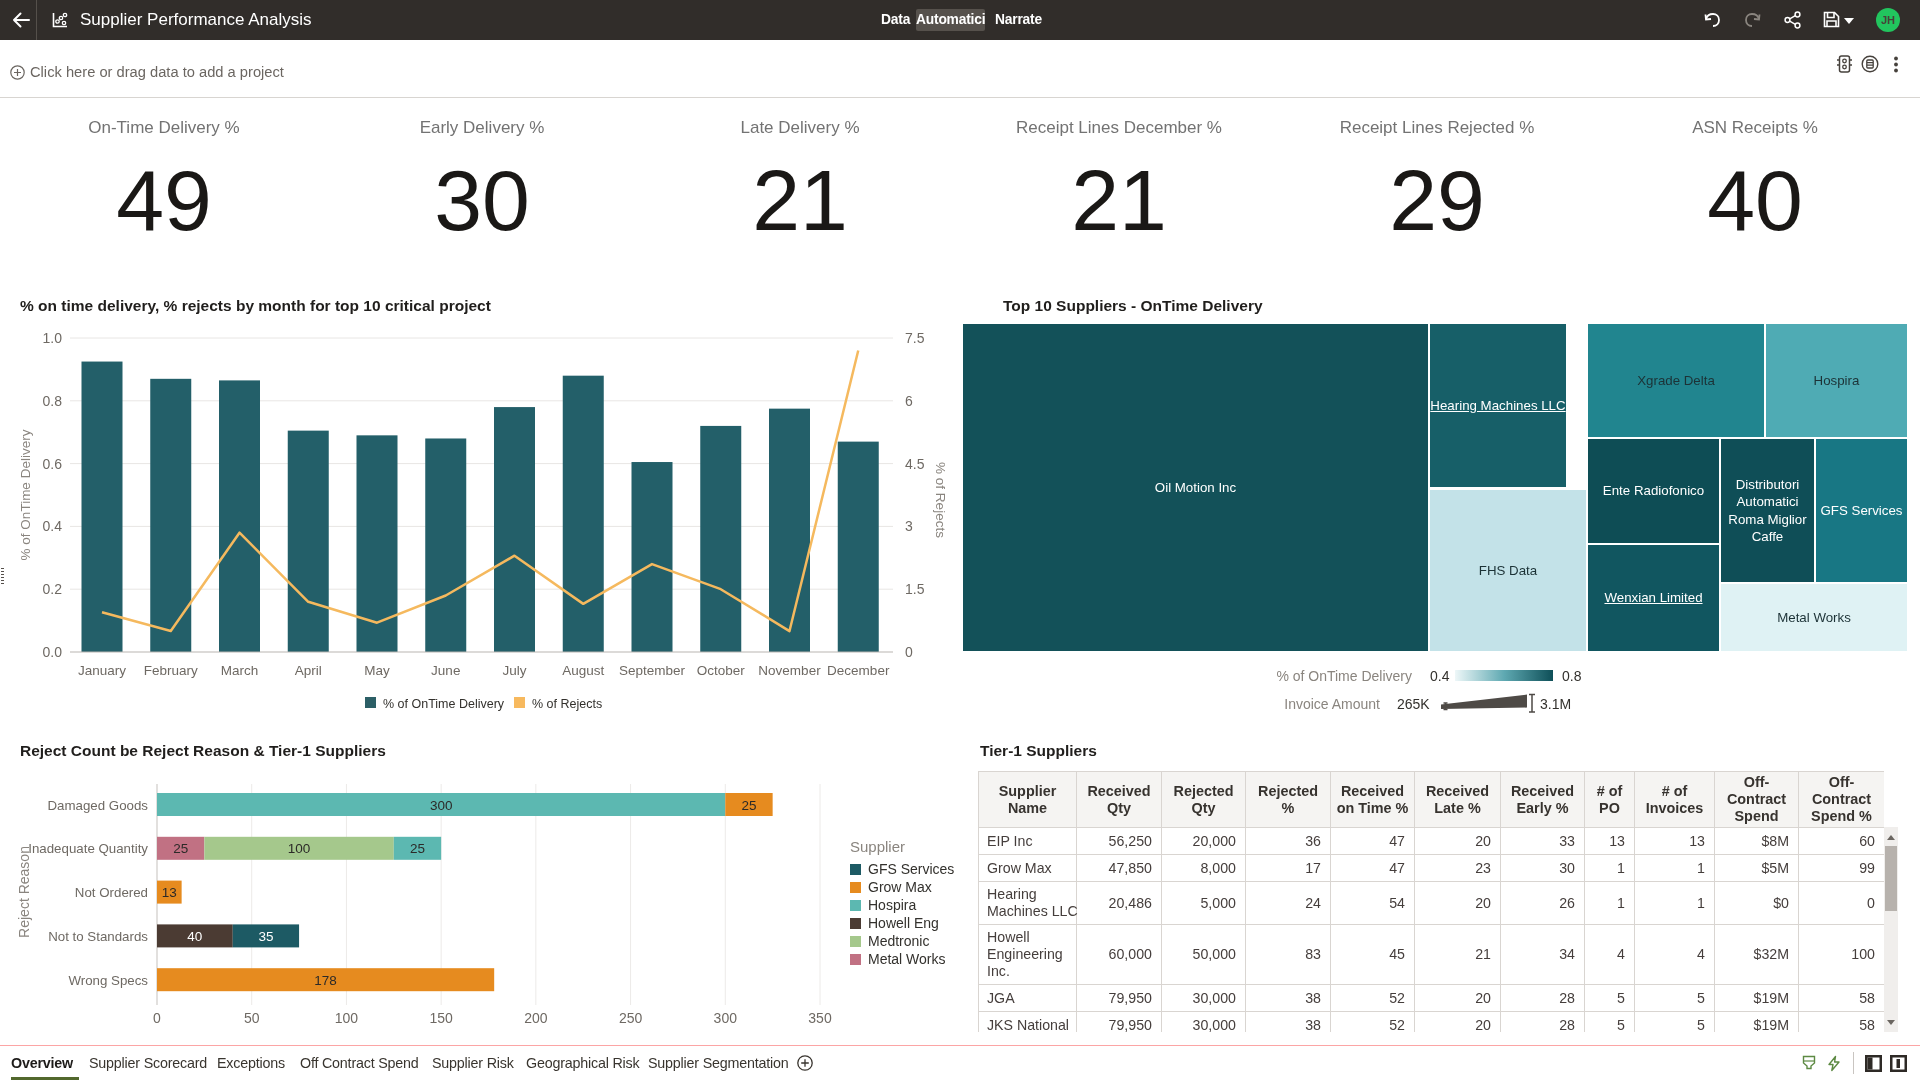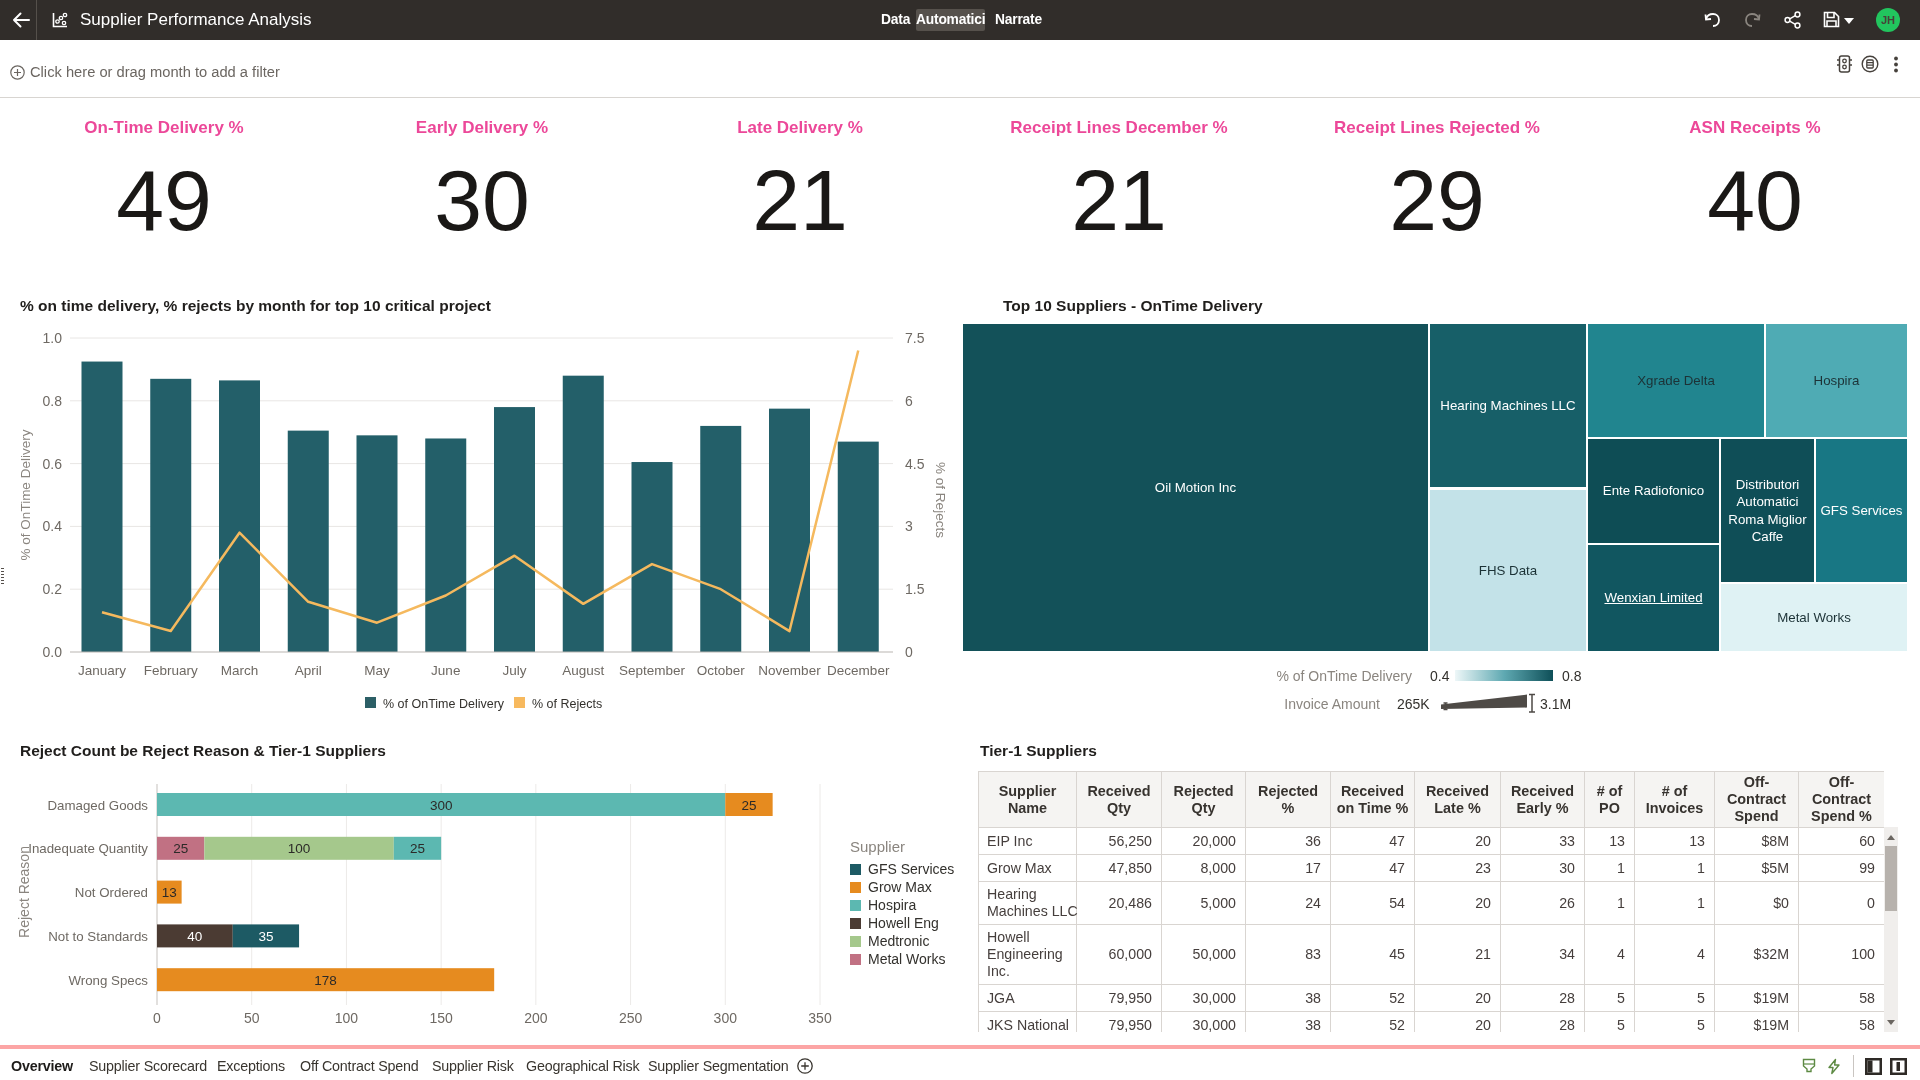--- a/index.html
+++ b/index.html
@@ -14,21 +14,21 @@
   #title { position:absolute; left:80px; top:0; height:40px; line-height:40px; color:#fff; font-size:17px; }
   .navtab { position:absolute; top:0; height:40px; line-height:40px; color:#fff; font-size:13.8px; font-weight:700; letter-spacing:-0.2px; }
   #viz-pill { position:absolute; left:916px; top:9px; width:69px; height:22px; background:#56514c; border-radius:2px;
     color:#fff; font-size:13.8px; font-weight:700; text-align:center; line-height:22px; letter-spacing:-0.2px; }
 
   
   #filterbar { position:absolute; left:0; top:40px; width:1920px; height:58px; background:#fff; border-bottom:1px solid #d8d5d1; }
   #filtertext { position:absolute; left:30px; top:3px; height:58px; line-height:58px; color:#6b6661; font-size:14.7px; }
 
   
-  .kpi-title { position:absolute; top:118px; width:318px; text-align:center; font-size:17px; font-weight:700; color:#ec4899; }
+  .kpi-title { position:absolute; top:118px; width:318px; text-align:center; font-size:17px; font-weight:400; color:#737373; }
   .kpi-num { position:absolute; top:151px; width:318px; text-align:center; font-size:86px; font-weight:400; color:#1a1816; }
 
   
   .ptitle { position:absolute; font-size:15.5px; font-weight:700; color:#201e1c; }
 
   
   #treemap { position:absolute; left:963px; top:324px; width:944px; height:327px; }
   .tile { position:absolute; display:flex; align-items:center; justify-content:center; text-align:center;
     font-size:13.3px; line-height:1.3; }
   .tl { color:#ffffff; }
@@ -37,21 +37,21 @@
   
   #tablewrap { position:absolute; left:978px; top:771px; width:906px; height:261px; overflow:hidden; }
   table { border-collapse:collapse; table-layout:fixed; width:906px; font-size:14.2px; color:#453e3c; }
   th { background:#f5f4f2; font-weight:700; color:#37332f; text-align:center; vertical-align:middle;
        border:1px solid #d9d5d1; padding:2px 2px; height:51px; line-height:17px; font-size:14.4px; }
   td { border:1px solid #d9d5d1; padding:4px 9px 4px 8px; vertical-align:middle; line-height:17px; white-space:nowrap; }
   td.num { text-align:right; }
   tr.r1 td { height:27px; }
 
   
-  #tabbar { position:absolute; left:0; top:1045px; width:1920px; height:35px; border-top:4px solid #fca5a5; background:#fff; }
+  #tabbar { position:absolute; left:0; top:1045px; width:1920px; height:35px; border-top:1px solid #fca5a5; background:#fff; }
   .tab { position:absolute; top:0; height:34px; line-height:34px; font-size:14.3px; color:#39352f; letter-spacing:-0.2px; }
 </style>
 </head>
 <body>
 <div id="page">
 
   <div id="topbar">
     <svg class="abs" style="left:10px;top:9px" width="22" height="22" viewBox="0 0 22 22">
       <path d="M4 11 H19 M4 11 L10.5 4.5 M4 11 L10.5 17.5" stroke="#fff" stroke-width="2" fill="none" stroke-linecap="round"></path>
     </svg>
@@ -97,21 +97,21 @@
     </svg>
     <div class="abs" style="left:1876px;top:8px;width:24px;height:24px;border-radius:50%;background:#22c55e;
        text-align:center;line-height:24px;font-size:11px;font-weight:700;color:#474038;">JH</div>
   </div>
 
   <div id="filterbar">
     <svg class="abs" style="left:10px;top:25px" width="15" height="15" viewBox="0 0 15 15">
       <circle cx="7.5" cy="7.5" r="6.7" stroke="#6b6661" stroke-width="1.2" fill="none"></circle>
       <path d="M7.5 4 V11 M4 7.5 H11" stroke="#6b6661" stroke-width="1.2"></path>
     </svg>
-    <div id="filtertext">Click here or drag month to add a filter</div>
+    <div id="filtertext">Click here or drag data to add a project</div>
 
     <svg class="abs" style="left:1836px;top:15px" width="17" height="18" viewBox="0 0 17 18">
       <rect x="3.5" y="1" width="10" height="16" rx="2" stroke="#46413c" stroke-width="1.5" fill="none"></rect>
       <circle cx="8.5" cy="6" r="1.8" stroke="#46413c" stroke-width="1.3" fill="none"></circle>
       <circle cx="8.5" cy="12" r="1.8" stroke="#46413c" stroke-width="1.3" fill="none"></circle>
       <path d="M1 5 h2.5 M1 10 h2.5 M13.5 5 h2.5 M13.5 10 h2.5" stroke="#46413c" stroke-width="1.5"></path>
     </svg>
 
     <svg class="abs" style="left:1861px;top:15px" width="18" height="18" viewBox="0 0 18 18">
       <circle cx="9" cy="9" r="7.8" stroke="#46413c" stroke-width="1.4" fill="none"></circle>
@@ -191,21 +191,21 @@
       <text x="0" y="0" font-size="13.5" fill="#8a857f" text-anchor="middle" transform="translate(936,210) rotate(90)">% of Rejects</text>
       <rect x="365" y="407" width="11" height="11" fill="#2c5f66"></rect>
       <text x="383" y="417.5" font-size="12.5" fill="#33312d">% of OnTime Delivery</text>
       <rect x="514" y="407" width="11" height="11" fill="#f7b95e"></rect>
       <text x="532" y="417.5" font-size="12.5" fill="#33312d">% of Rejects</text>
     </svg>
 
   <div class="ptitle" style="left:975px;top:297px;margin-left:28px;">Top 10 Suppliers - OnTime Delivery</div>
   <div id="treemap">
     <div class="tile tl" style="left:0px;top:0px;width:465px;height:327px;background:#135159;">Oil Motion Inc</div>
-    <div class="tile tl" style="left:467px;top:0px;width:156px;height:163px;background:#175f68;">Hearing Machines LLC</div>
+    <div class="tile tl" style="left:467px;top:0px;width:136px;height:163px;background:#175f68;text-decoration:underline;">Hearing Machines LLC</div>
     <div class="tile td" style="left:467px;top:166px;width:156px;height:161px;background:#c3e2e8;">FHS Data</div>
     <div class="tile td" style="left:625px;top:0px;width:176px;height:113px;background:#21858f;">Xgrade Delta</div>
     <div class="tile td" style="left:803px;top:0px;width:141px;height:113px;background:#4fabb4;">Hospira</div>
     <div class="tile tl" style="left:625px;top:115px;width:131px;height:104px;background:#0e4d55;">Ente Radiofonico</div>
     <div class="tile tl" style="left:625px;top:221px;width:131px;height:106px;background:#115660;text-decoration:underline;">Wenxian Limited</div>
     <div class="tile tl" style="left:758px;top:115px;width:93px;height:143px;background:#0f4e57;padding:0 3px;">Distributori Automatici Roma Miglior Caffe</div>
     <div class="tile tl" style="left:853px;top:115px;width:91px;height:143px;background:#187784;">GFS Services</div>
     <div class="tile td" style="left:758px;top:260px;width:186px;height:67px;background:#dff2f4;">Metal Works</div>
   </div>
   <svg id="tmlegend" class="abs" style="left:960px;top:660px" width="960" height="70" viewBox="0 0 960 70">

